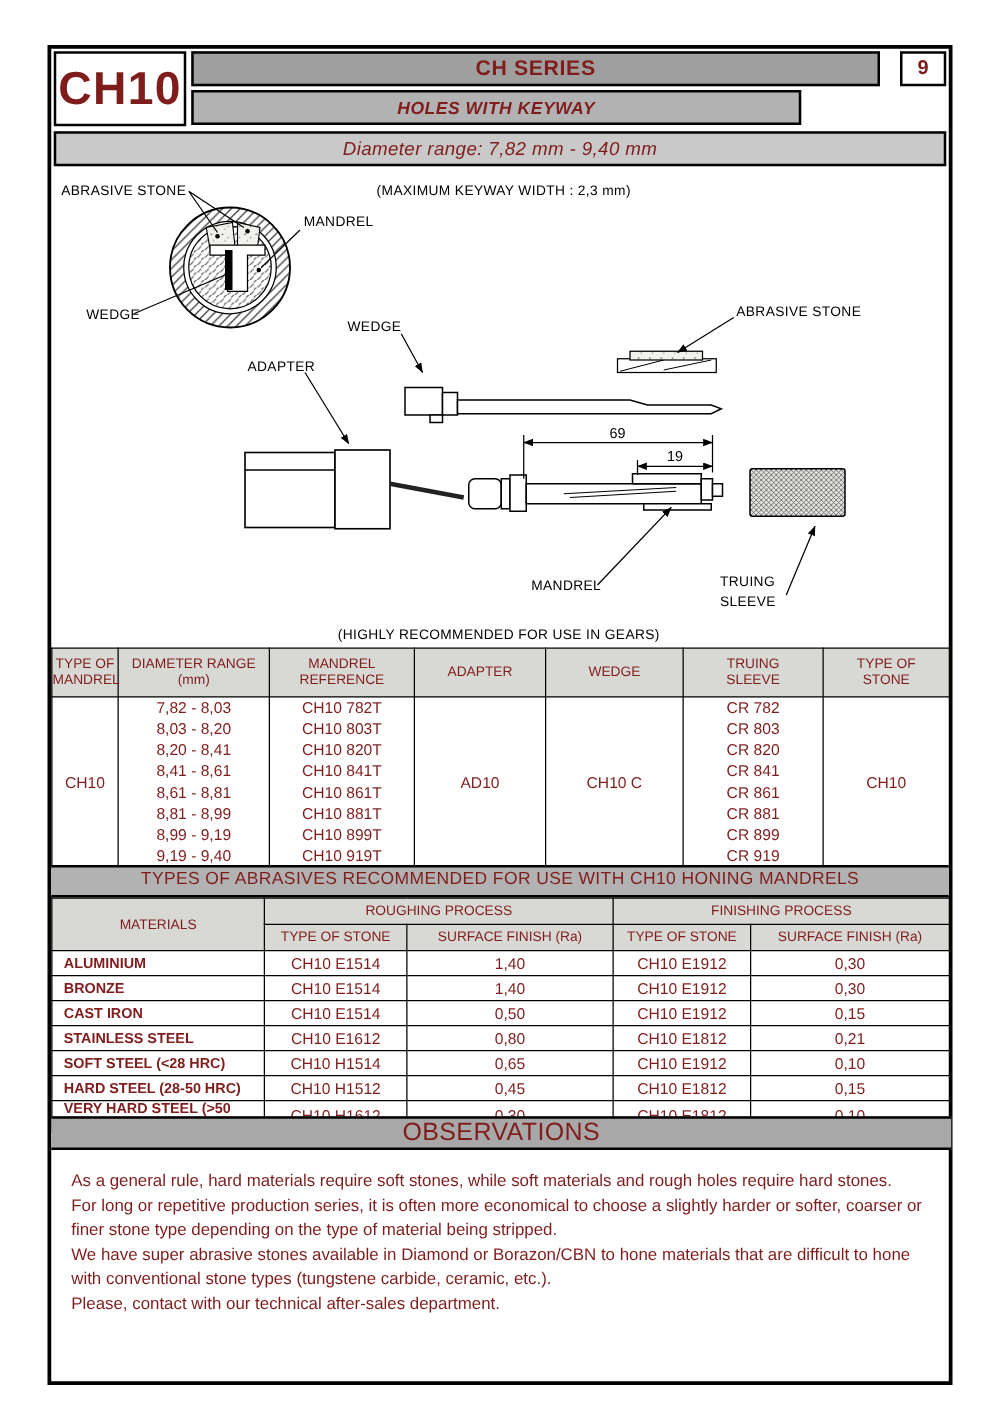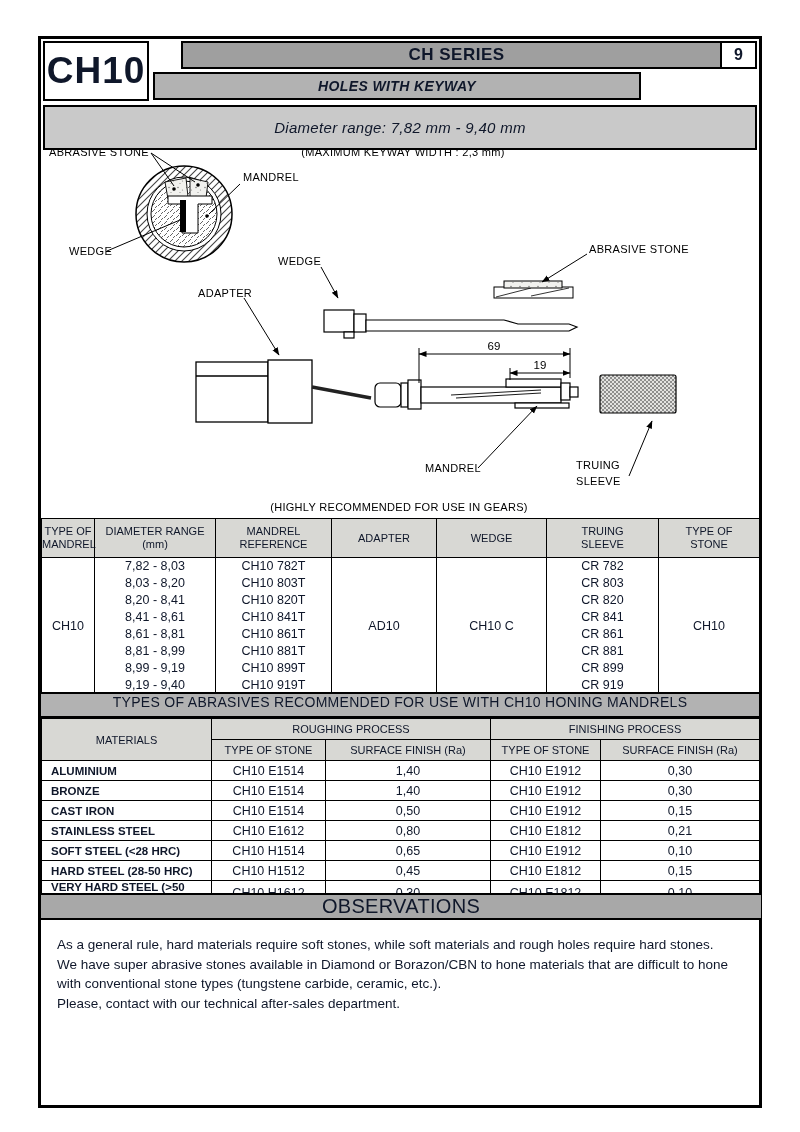--- a/index.html
+++ b/index.html
@@ -1,32 +1,32 @@
 <!DOCTYPE html>
 <html><head>
 <meta charset="utf-8">
 <style>
   html,body{margin:0;padding:0;background:#fff;}
   .page{position:relative;width:800px;height:1132px;background:#fff;overflow:hidden;
-        font-family:"Liberation Sans","DejaVu Sans",sans-serif;color:#0f172a;}
+        font-family:"Liberation Sans","DejaVu Sans",sans-serif;color:#7f1d1d;}
   .abs{position:absolute;box-sizing:border-box;}
   .frame{left:38px;top:36px;width:724px;height:1072px;border:3px solid #000;background:#fff;}
 
   
   .model-box{left:2px;top:2px;width:106px;height:60px;border:2px solid #000;
              display:flex;align-items:center;justify-content:center;
              font-size:37px;font-weight:bold;letter-spacing:1px;background:#fff;}
   .bar{display:flex;align-items:center;justify-content:center;border:2px solid #000;}
   .series-bar{left:112px;top:2px;width:551px;height:28px;background:#9f9f9f;
-              font-size:17px;font-weight:bold;letter-spacing:.5px;margin-left:28px;}
+              font-size:17px;font-weight:bold;letter-spacing:.5px;}
   .pageno-box{left:679px;top:2px;width:37px;height:28px;border:2px solid #000;background:#fff;
               display:flex;align-items:center;justify-content:center;font-size:16px;font-weight:bold;}
   .subtitle-bar{left:112px;top:33px;width:488px;height:28px;background:#b2b2b2;
                 font-size:14px;font-weight:bold;font-style:italic;letter-spacing:.4px;}
-  .diam-bar{left:2px;top:66px;width:714px;height:45px;background:#c9c9c9;
+  .diam-bar{left:2px;top:66px;width:714px;height:28px;background:#c9c9c9;
             font-size:15px;font-style:italic;letter-spacing:.3px;}
 
   
   .diagram{left:0px;top:101px;width:718px;height:378px;}
   .diagram text{font-family:"Liberation Sans","DejaVu Sans",sans-serif;font-size:11px;fill:#000;letter-spacing:.3px;}
   .diagram .dim{font-size:11.5px;letter-spacing:0;}
 
   
   table{border-collapse:collapse;table-layout:fixed;}
   .t1{left:0;top:479px;width:718px;}
@@ -329,18 +329,19 @@
         <td>0,10</td>
       </tr>
     </tbody>
       </table>
 
     <div class="abs obs-bar">
       <span>OBSERVATIONS</span>
     </div>
     <div class="abs obs-text">
       <div>As a general rule, hard materials require soft stones, while soft materials and rough holes require hard stones.</div>
+      <div>For long or repetitive production series, it is often more economical to choose a slightly harder or softer, coarser or finer stone type depending on the type of material being stripped.</div>
       <div>We have super abrasive stones available in Diamond or Borazon/CBN to hone materials that are difficult to hone with conventional stone types (tungstene carbide, ceramic, etc.).</div>
       <div>Please, contact with our technical after-sales department.</div>
     </div>
 
   </div>
 </div>
 
 </body></html>

